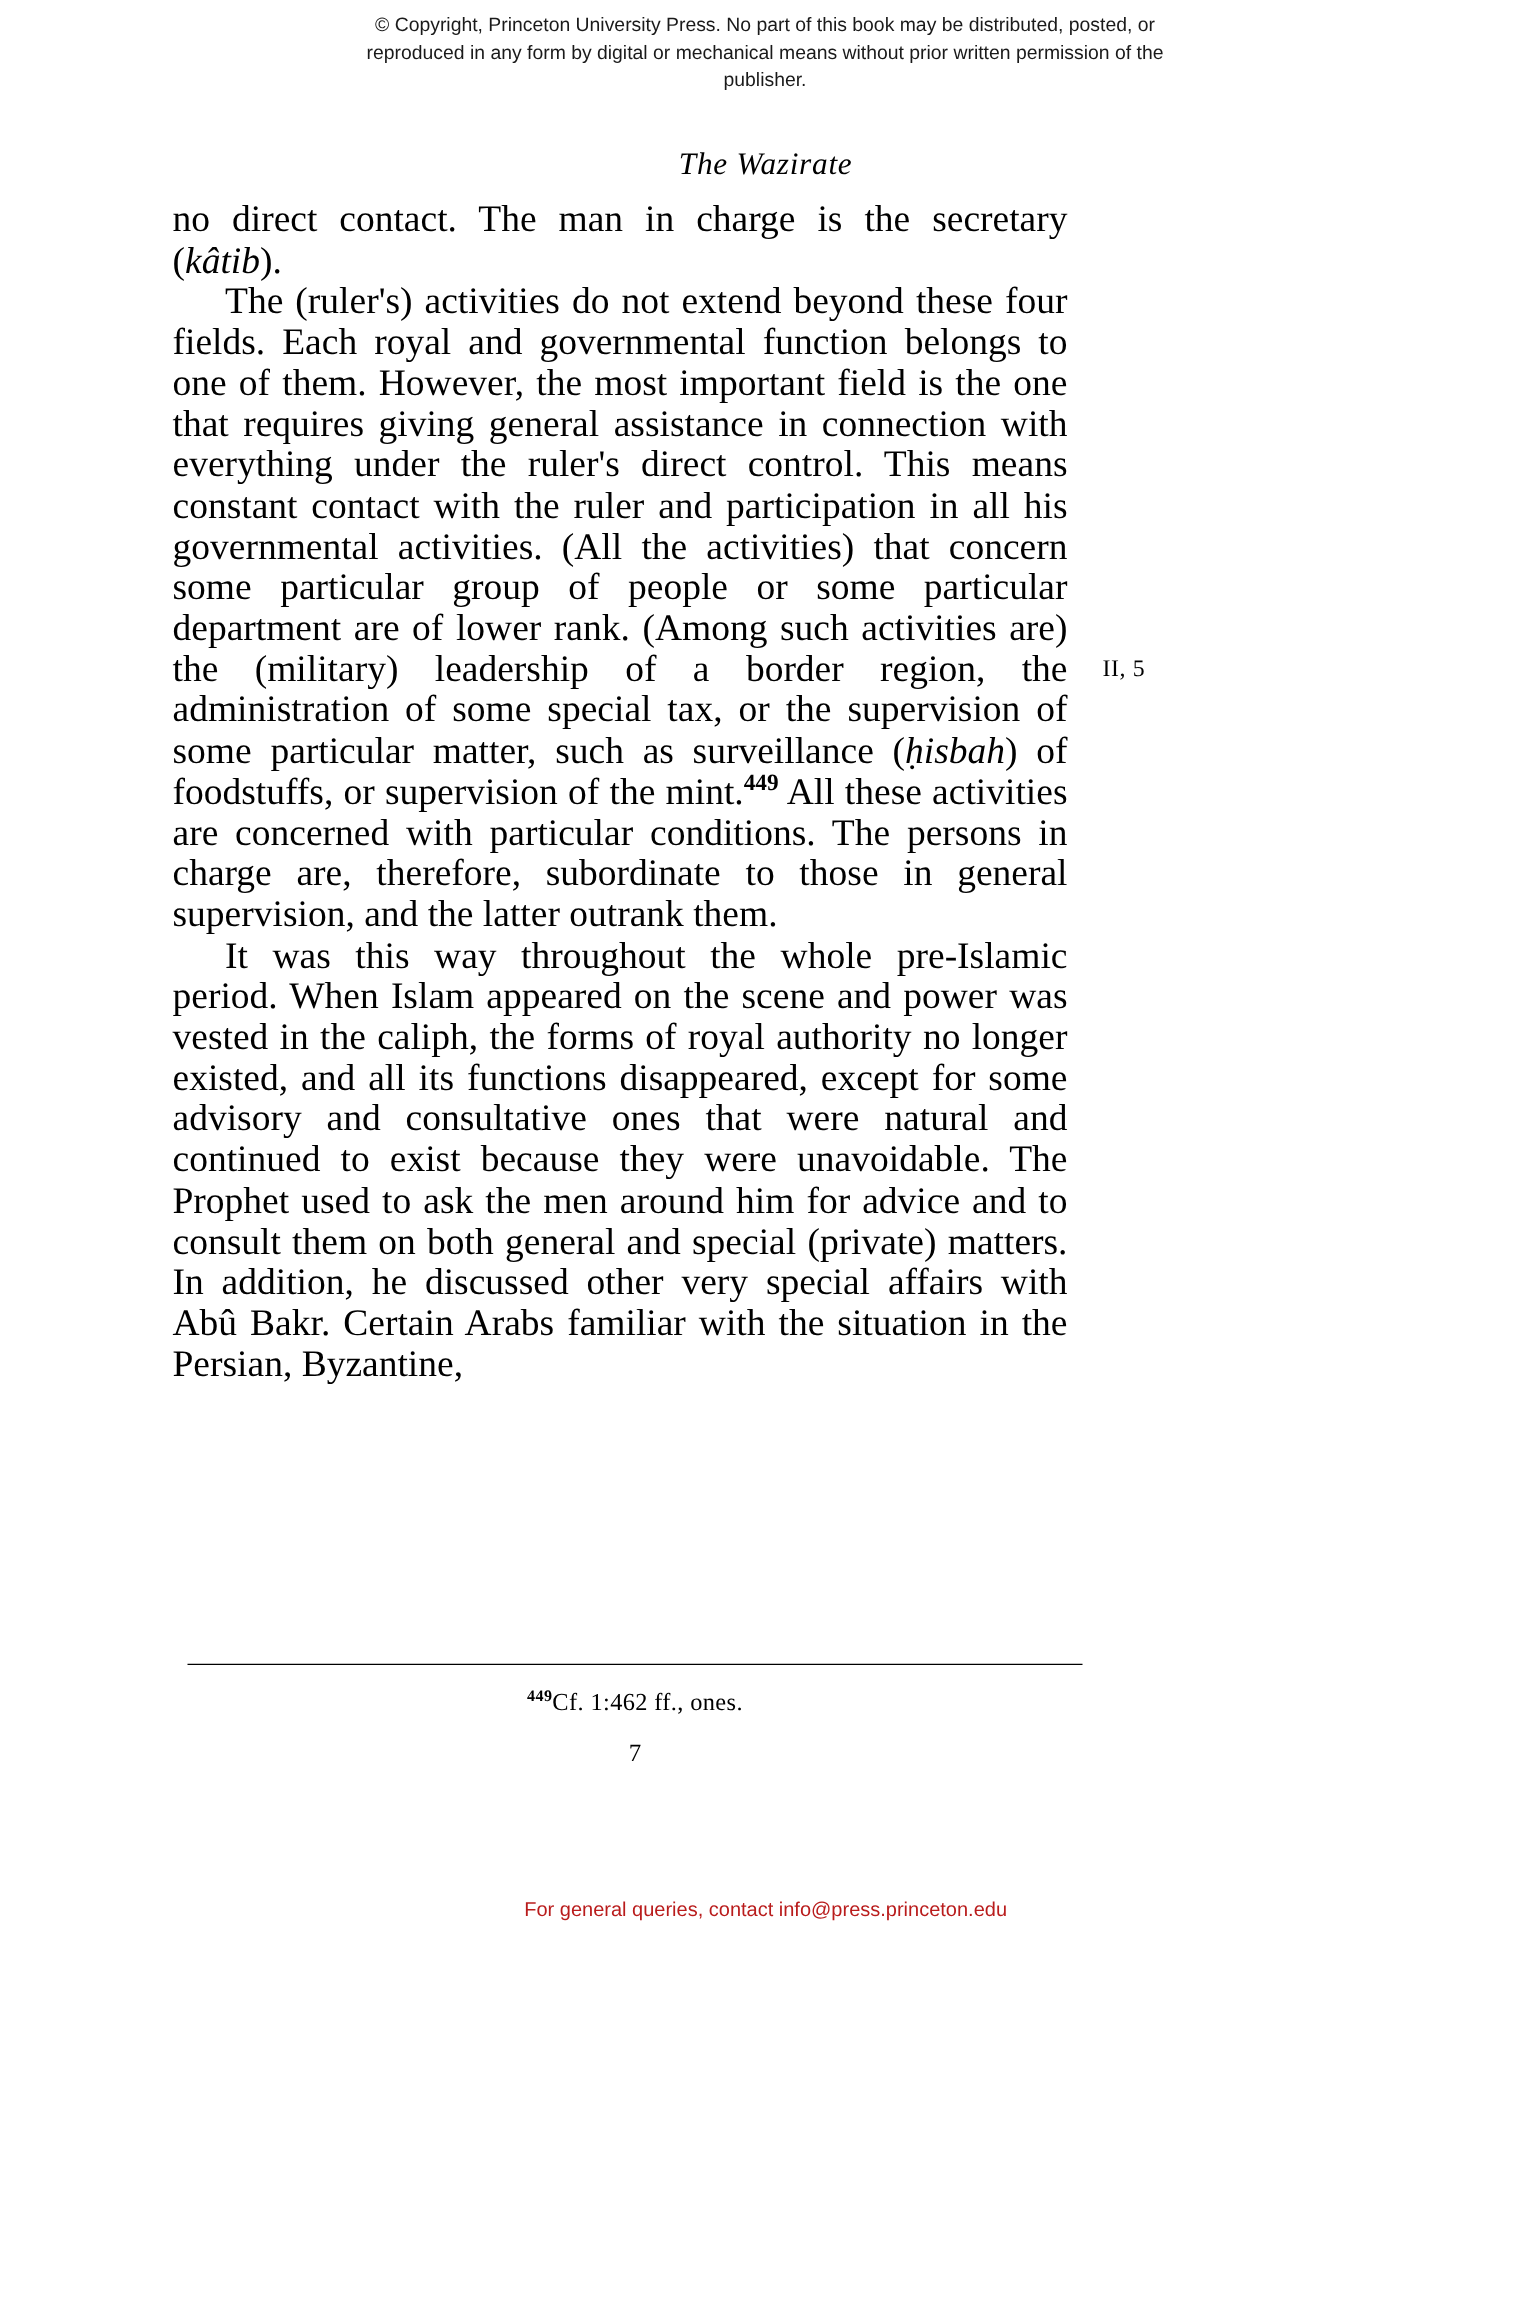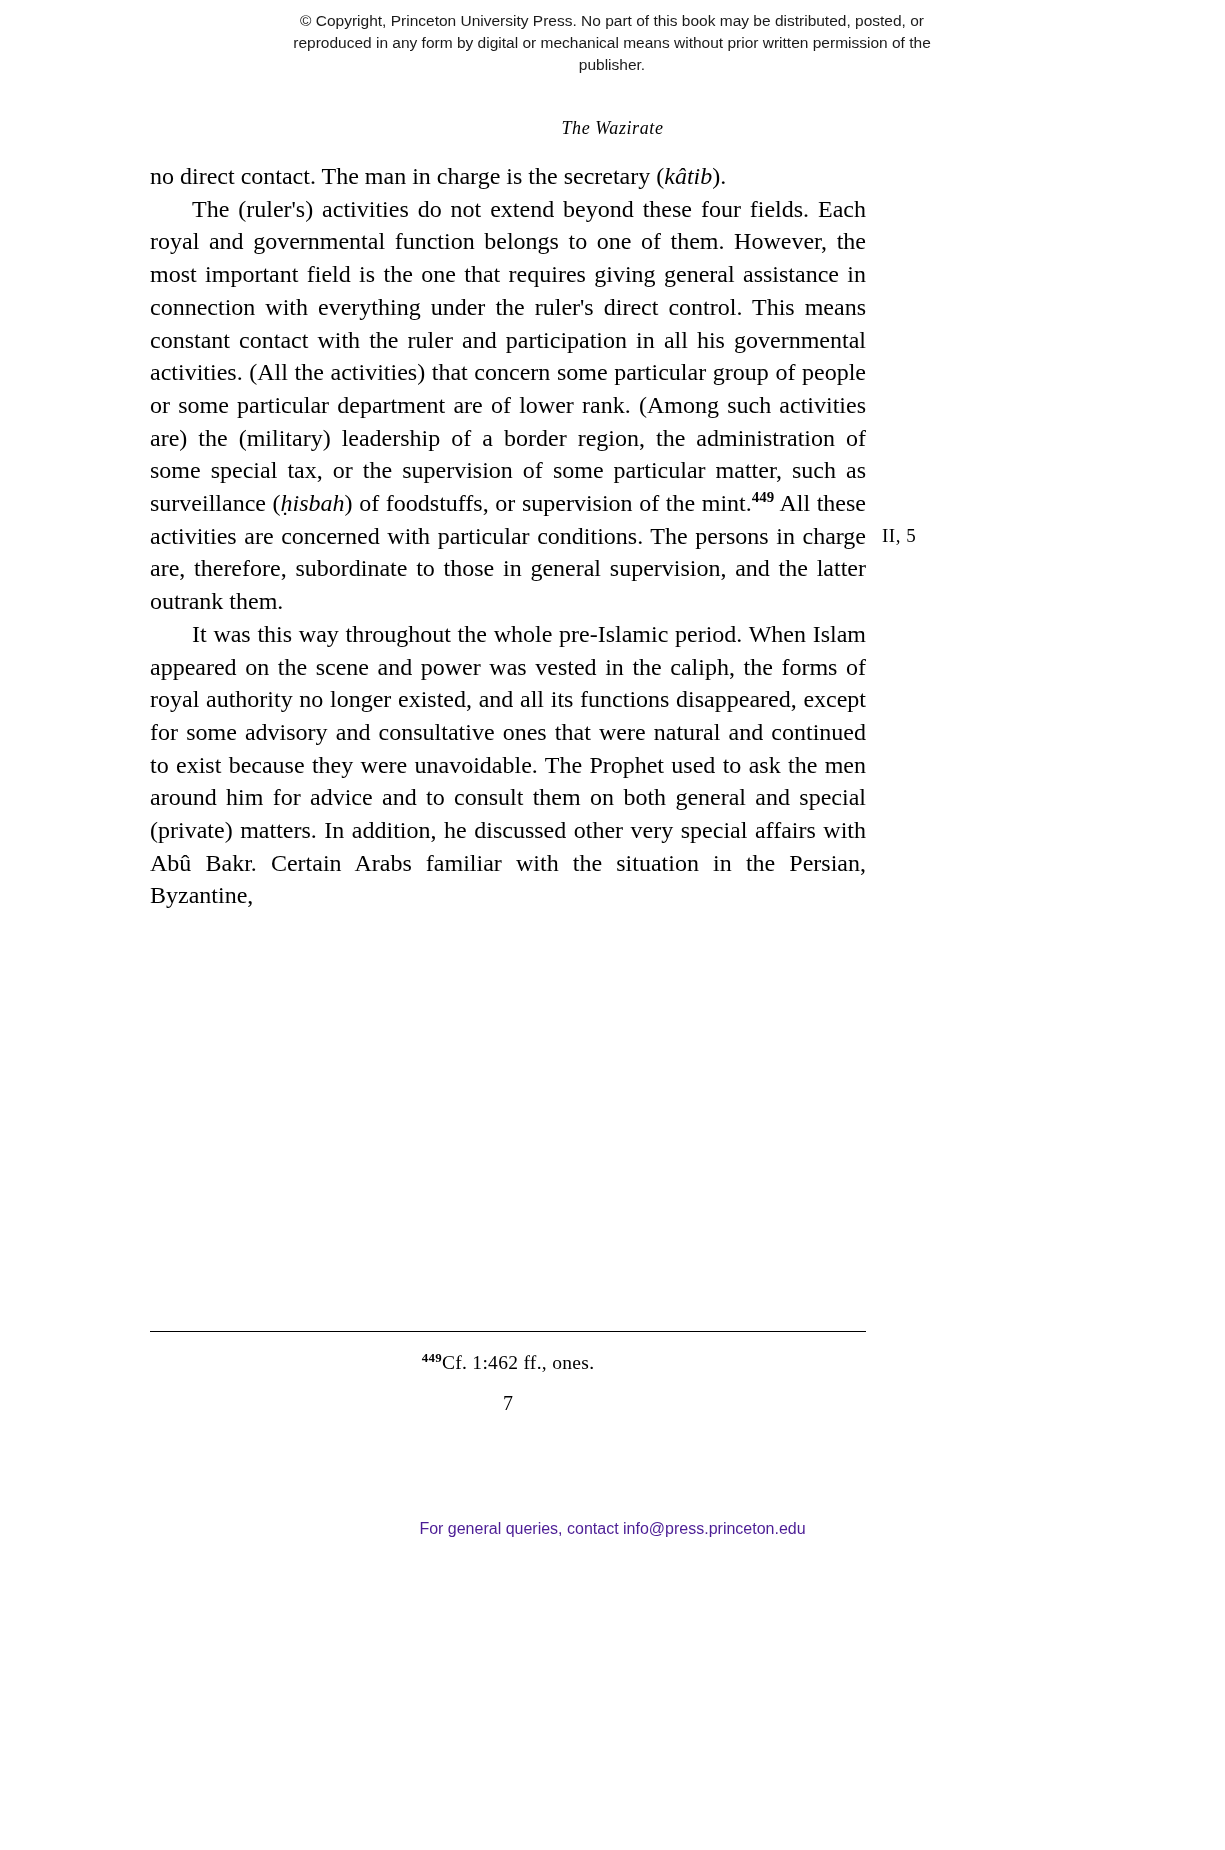--- a/index.html
+++ b/index.html
@@ -37,31 +37,31 @@
 
   
   .running-head {
     position: absolute;
     left: 0;
     top: 118px;
     width: 1225px;
     text-align: center;
     font-family: "Liberation Serif", serif;
     font-style: italic;
-    font-size: 18px;
+    font-size: 25px;
     letter-spacing: 0.6px;
   }
 
   
   .body-block {
     position: absolute;
-    left: 150px;
+    left: 138px;
     top: 160px;
     width: 716px;
-    font-size: 24px;
+    font-size: 30px;
     line-height: 32.7px;
     text-align: justify;
     text-justify: inter-word;
   }
   .body-block p {
     margin: 0;
   }
   .body-block p.indent {
     text-indent: 42px;
   }
@@ -124,21 +124,21 @@
 
   
   .footer-query {
     position: absolute;
     left: 0;
     top: 1520px;
     width: 1225px;
     text-align: center;
     font-family: "Liberation Sans", sans-serif;
     font-size: 16px;
-    color: #4c1d95;
+    color: #b91c1c;
   }
 </style>
 </head>
 <body>
 
 <div class="page">
 
   <div class="copyright">© Copyright, Princeton University Press. No part of this book may be distributed, posted, or reproduced in any form by digital or mechanical means without prior written permission of the publisher.</div>
 
   <div class="running-head">The Wazirate</div>

